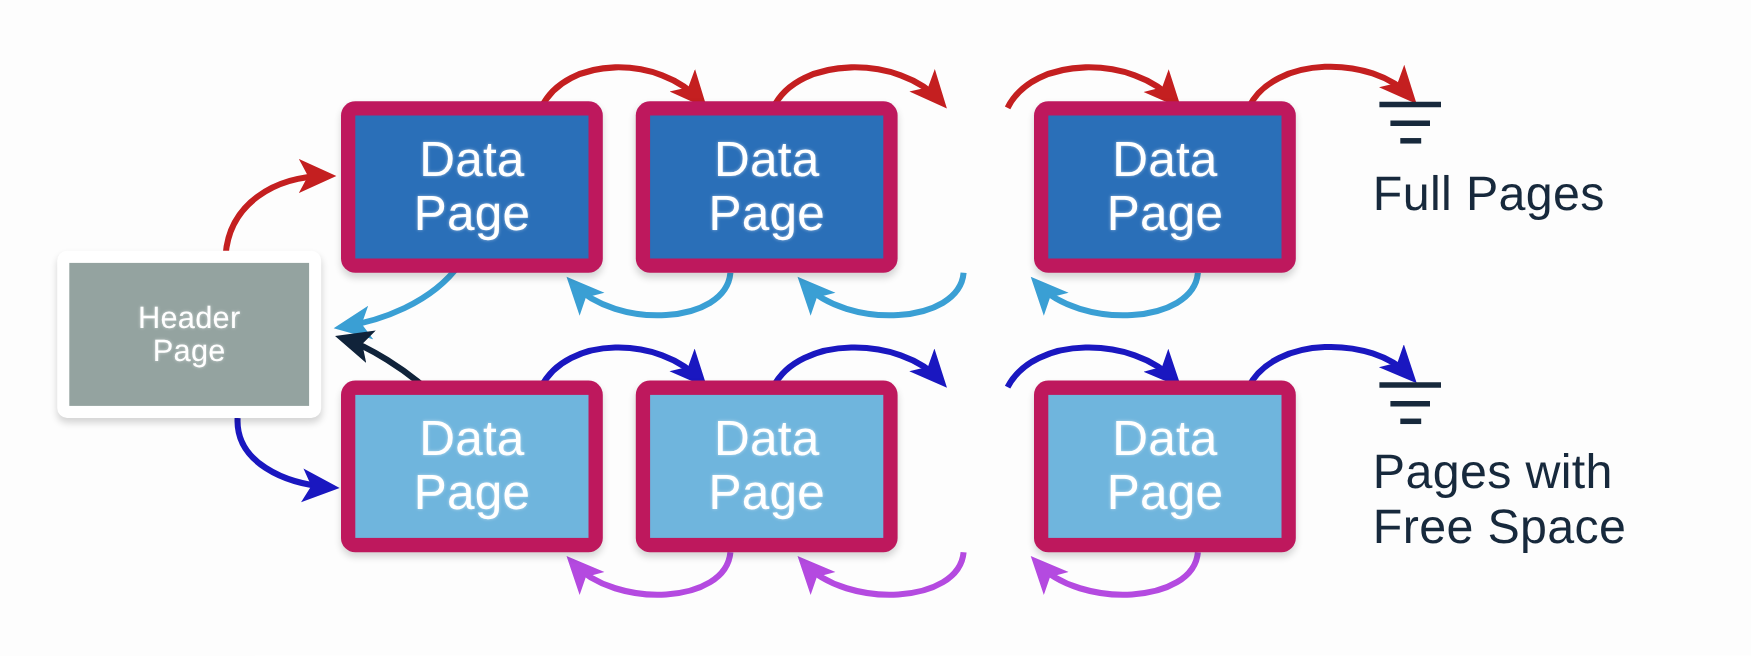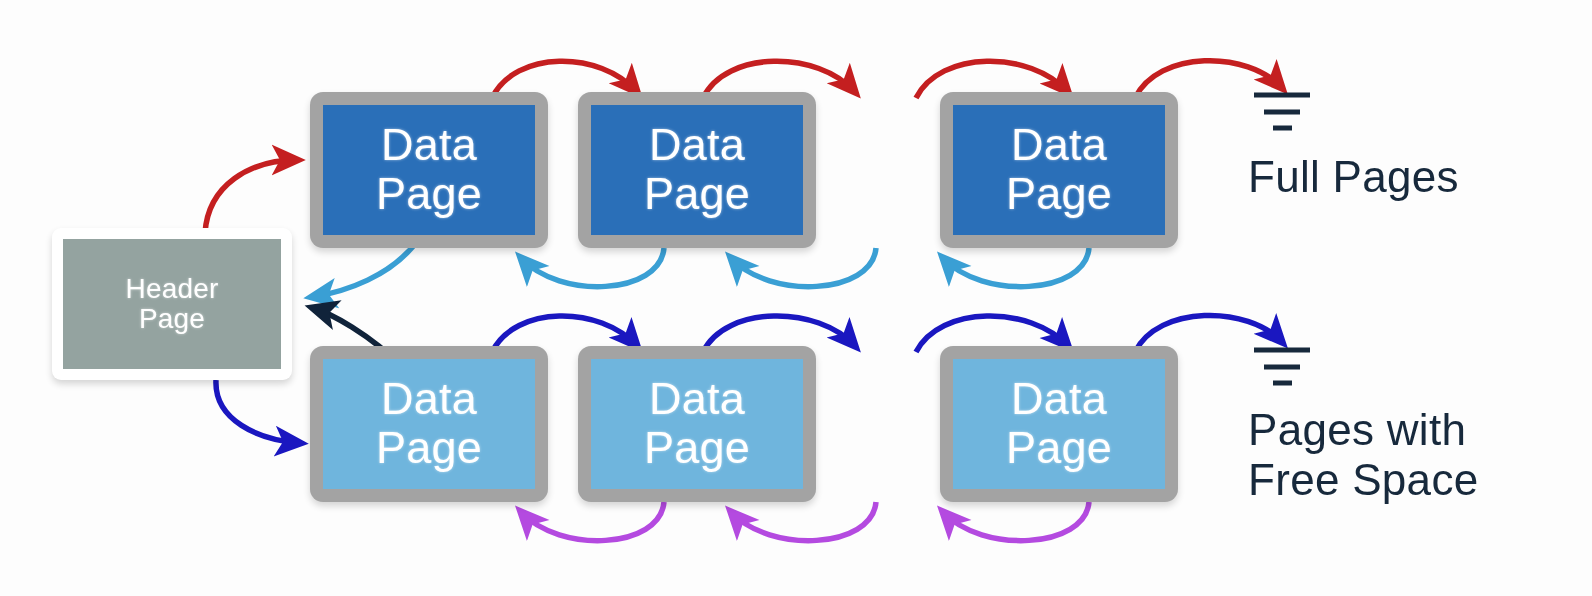--- a/index.html
+++ b/index.html
@@ -22,21 +22,21 @@
   svg.canvas {
     position: absolute;
     top: 0; left: 0;
     width: 1592px;
     height: 596px;
   }
   
   .node {
     position: absolute;
     box-sizing: border-box;
-    background: #a3a3a3;
+    background: #be185d;
     border-radius: 13px;
     padding: 13px;
     box-shadow: 0 4px 7px rgba(0,0,0,0.16);
   }
   .node .inner {
     width: 100%;
     height: 100%;
     box-sizing: border-box;
     display: flex;
     flex-direction: column;

